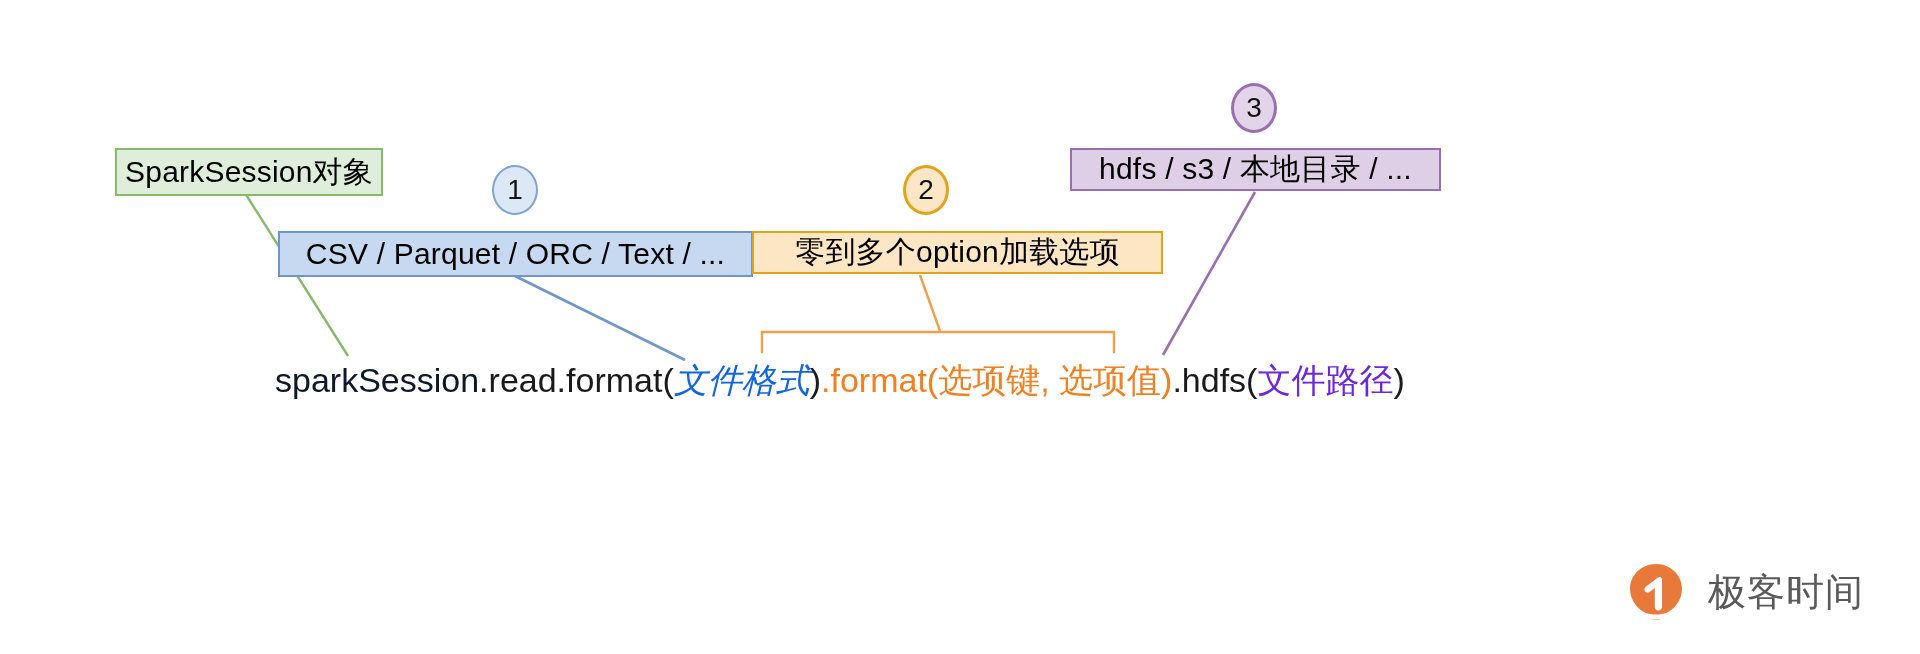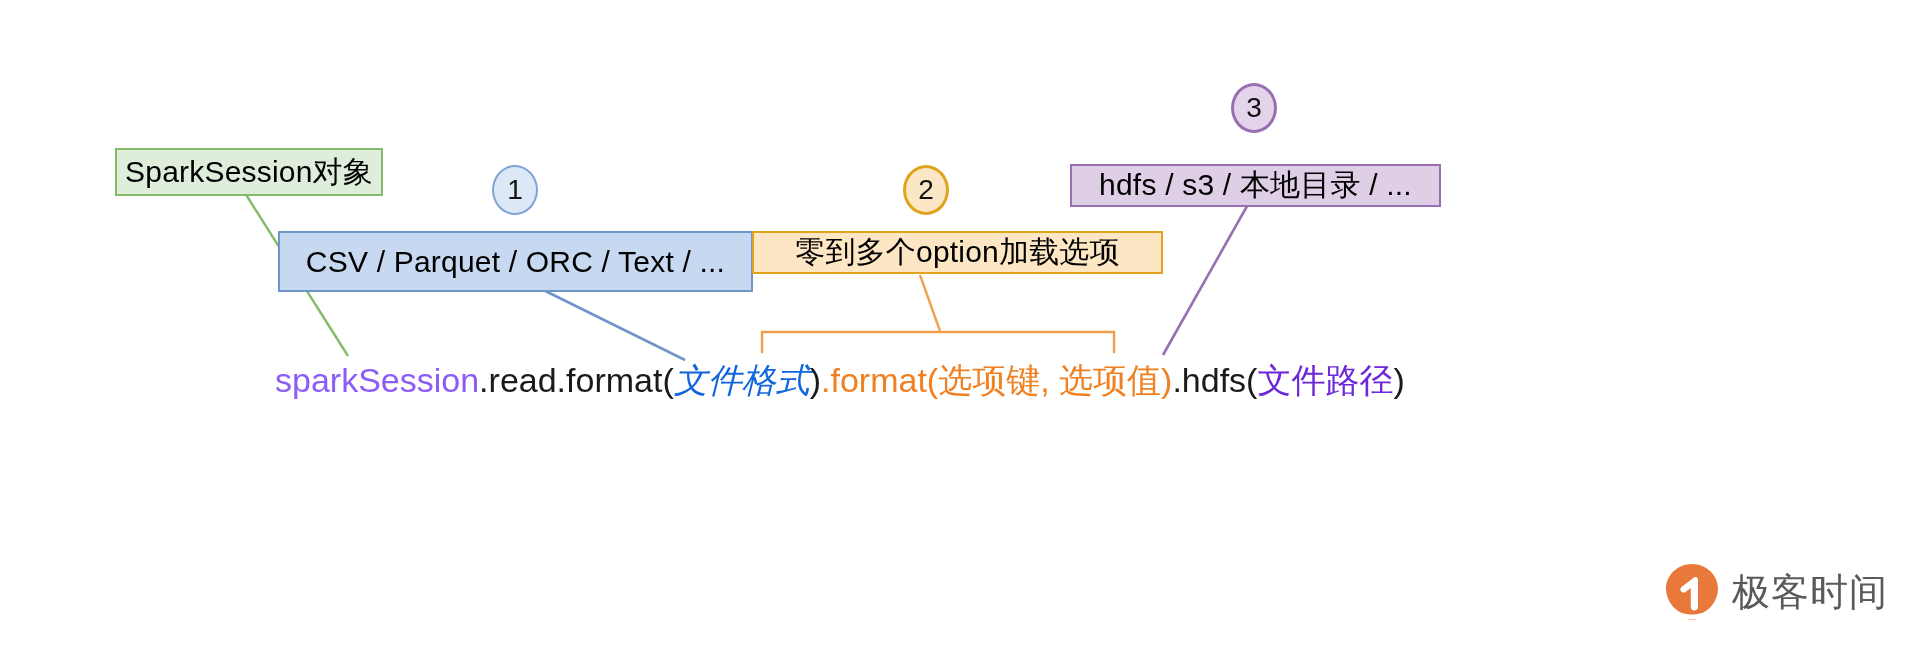--- a/index.html
+++ b/index.html
@@ -37,23 +37,23 @@
     font-size: 30px;
     color: #000000;
     letter-spacing: 0.2px;
   }
   .abox.green  { background: #dfeeda; border: 2px solid #86ba6a; }
   .abox.blue   { background: #c6d9f0; border: 2px solid #6f95c9; }
   .abox.orange { background: #fce6c4; border: 2px solid #e0a41a; }
   .abox.purple { background: #dfcfe6; border: 2px solid #9a6fb0; }
 
   #box-sparksession { left: 115px; top: 148px; width: 268px; height: 48px; }
-  #box-format       { left: 278px; top: 231px; width: 475px; height: 61px; }
+  #box-format       { left: 278px; top: 231px; width: 475px; height: 46px; }
   #box-option       { left: 752px; top: 231px; width: 411px; height: 43px; }
-  #box-path         { left: 1070px; top: 164px; width: 371px; height: 43px; }
+  #box-path         { left: 1070px; top: 148px; width: 371px; height: 43px; }
 
   
   .circle {
     position: absolute;
     box-sizing: border-box;
     width: 46px;
     height: 50px;
     border-radius: 50%;
     display: flex;
     align-items: center;
@@ -69,34 +69,34 @@
   #code-line {
     position: absolute;
     left: 275px;
     top: 358px;
     font-size: 34px;
     white-space: nowrap;
     letter-spacing: 0px;
     color: #000000;
   }
   #code-line span { white-space: pre; }
-  .tok-green  { color: #8b5cf6; margin-top: 16px; }
+  .tok-green  { color: #0f172a; margin-top: 16px; }
   .tok-black  { color: #1a1a1a; }
   .tok-blue   { color: #1166dd; font-style: italic; }
   .tok-orange { color: #f08022; }
   .tok-purple { color: #6d28d9; }
 
   
   #logo {
     position: absolute;
-    left: 1664px;
+    left: 1628px;
     top: 562px;
     display: flex;
     align-items: center;
-    gap: 12px;
+    gap: 24px;
   }
   #logo-text {
     font-size: 38px;
     color: #5a5a5a;
     letter-spacing: 1px;
     white-space: nowrap;
   }
 </style>
 </head>
 <body>

